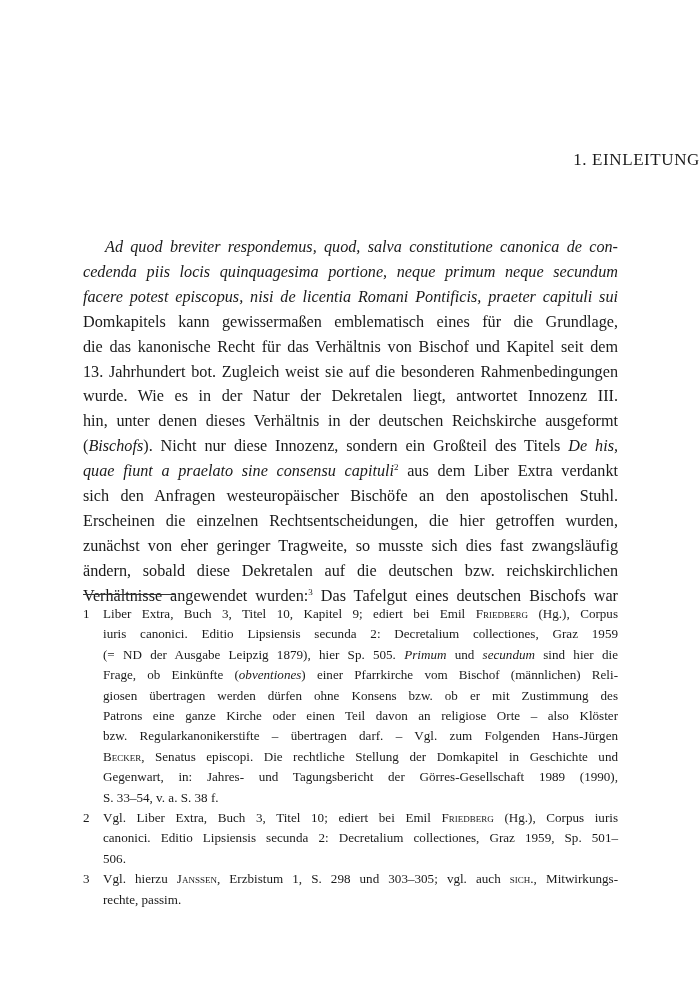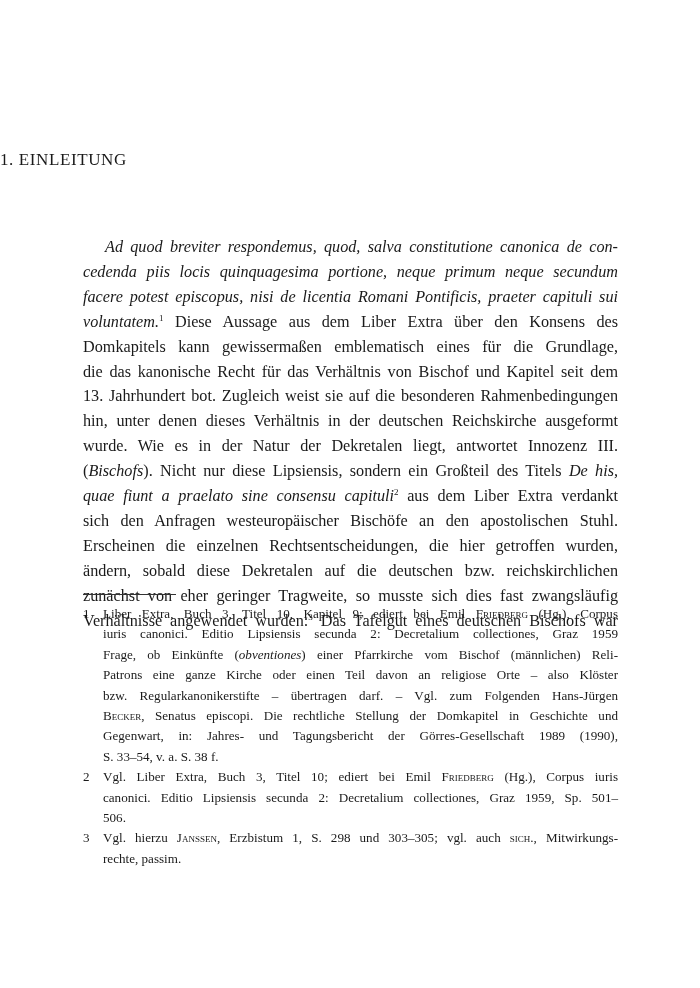--- a/index.html
+++ b/index.html
@@ -1,18 +1,18 @@
 <!DOCTYPE html>
 <html><head>
 <meta charset="utf-8">
 <style>
   html, body { margin: 0; padding: 0; background: #ffffff; }
   body { width: 700px; height: 988px; position: relative; overflow: hidden;
          font-family: "Liberation Serif", "DejaVu Serif", serif; color: #1a1a1a; }
-  .heading { position: absolute; top: 150px; left: 0; width: 700px; text-align: left;
+  .heading { position: absolute; top: 150px; left: 0; width: 700px; text-align: right;
              font-size: 17px; letter-spacing: 0.6px; }
   .body-text { position: absolute; top: 235px; left: 83px; width: 535px;
                font-size: 16.2px; line-height: 24.9px; text-align: justify; }
   .line { display: block; text-align: justify; text-align-last: justify; white-space: nowrap; }
   .line.last { text-align-last: left; }
   .body-text .line { text-indent: 0; }
   .body-text .line.first { padding-left: 22px; }
   i { }
   sup { font-size: 9px; vertical-align: 6px; line-height: 0; }
   .rule { position: absolute; top: 594px; left: 83px; width: 93px; height: 0;
@@ -25,43 +25,44 @@
 </style>
 </head>
 <body>
 
 <div class="heading">1. EINLEITUNG</div>
 
 <div class="body-text">
   <span class="line first"><i>Ad quod breviter respondemus, quod, salva constitutione canonica de con-</i></span>
   <span class="line"><i>cedenda piis locis quinquagesima portione, neque primum neque secundum</i></span>
   <span class="line"><i>facere potest episcopus, nisi de licentia Romani Pontificis, praeter capituli sui</i></span>
-  <span class="line"><i>voluntatem.</i><sup>1</sup><span> Diese Aussage aus dem Liber Extra über den Konsens des</span></span>
   <span class="line">Domkapitels kann gewissermaßen emblematisch eines für die Grundlage,</span>
   <span class="line">die das kanonische Recht für das Verhältnis von Bischof und Kapitel seit dem</span>
   <span class="line">13. Jahrhundert bot. Zugleich weist sie auf die besonderen Rahmenbedingungen</span>
+  <span class="line">wurde. Wie es in der Natur der Dekretalen liegt, antwortet Innozenz III.</span>
   <span class="line">hin, unter denen dieses Verhältnis in der deutschen Reichskirche ausgeformt</span>
-  <span class="line">wurde. Wie es in der Natur der Dekretalen liegt, antwortet Innozenz III.</span>
-  <span class="line"><span>(</span><i>Bischofs</i><span>). Nicht nur diese Lipsiensis, sondern ein Großteil des Titels </span><i>De his,</i></span>
+  <span class="line"><span>(</span><i>Bischofs</i><span>). Nicht nur diese Innozenz, sondern ein Großteil des Titels </span><i>De his,</i></span>
   <span class="line"><i>quae fiunt a praelato sine consensu capituli</i><sup>2</sup><span> aus dem Liber Extra verdankt</span></span>
   <span class="line">sich den Anfragen westeuropäischer Bischöfe an den apostolischen Stuhl.</span>
   <span class="line">Erscheinen die einzelnen Rechtsentscheidungen, die hier getroffen wurden,</span>
+  <span class="line">zunächst von eher geringer Tragweite, so musste sich dies fast zwangsläufig</span>
   <span class="line">ändern, sobald diese Dekretalen auf die deutschen bzw. reichskirchlichen</span>
-  <span class="line">zunächst von eher geringer Tragweite, so musste sich dies fast zwangsläufig</span>
   <span class="line"><span>Verhältnisse angewendet wurden:</span><sup>3</sup><span> Das Tafelgut eines deutschen Bischofs war</span></span>
 </div>
 
 <div class="rule"></div>
 
 <div class="footnotes">
   <div class="fn">
     <span class="num">1</span>
     <span class="line"><span>Liber Extra, Buch 3, Titel 10, Kapitel 9; ediert bei Emil </span><span class="sc">Friedberg</span><span> (Hg.), Corpus</span></span>
     <span class="line">iuris canonici. Editio Lipsiensis secunda 2: Decretalium collectiones, Graz 1959</span>
+    <span class="line"><span>(= ND der Ausgabe Leipzig 1879), hier Sp. 505. </span><i>Primum</i><span> und </span><i>secundum</i><span> sind hier die</span></span>
     <span class="line"><span>Frage, ob Einkünfte (</span><i>obventiones</i><span>) einer Pfarrkirche vom Bischof (männlichen) Reli-</span></span>
+    <span class="line">giosen übertragen werden dürfen ohne Konsens bzw. ob er mit Zustimmung des</span>
     <span class="line">Patrons eine ganze Kirche oder einen Teil davon an religiose Orte – also Klöster</span>
     <span class="line">bzw. Regularkanonikerstifte – übertragen darf. – Vgl. zum Folgenden Hans-Jürgen</span>
     <span class="line"><span class="sc">Becker</span><span>, Senatus episcopi. Die rechtliche Stellung der Domkapitel in Geschichte und</span></span>
     <span class="line">Gegenwart, in: Jahres- und Tagungsbericht der Görres-Gesellschaft 1989 (1990),</span>
     <span class="line last">S. 33–54, v. a. S. 38 f.</span>
   </div>
   <div class="fn">
     <span class="num">2</span>
     <span class="line"><span>Vgl. Liber Extra, Buch 3, Titel 10; ediert bei Emil </span><span class="sc">Friedberg</span><span> (Hg.), Corpus iuris</span></span>
     <span class="line">canonici. Editio Lipsiensis secunda 2: Decretalium collectiones, Graz 1959, Sp. 501–</span>

